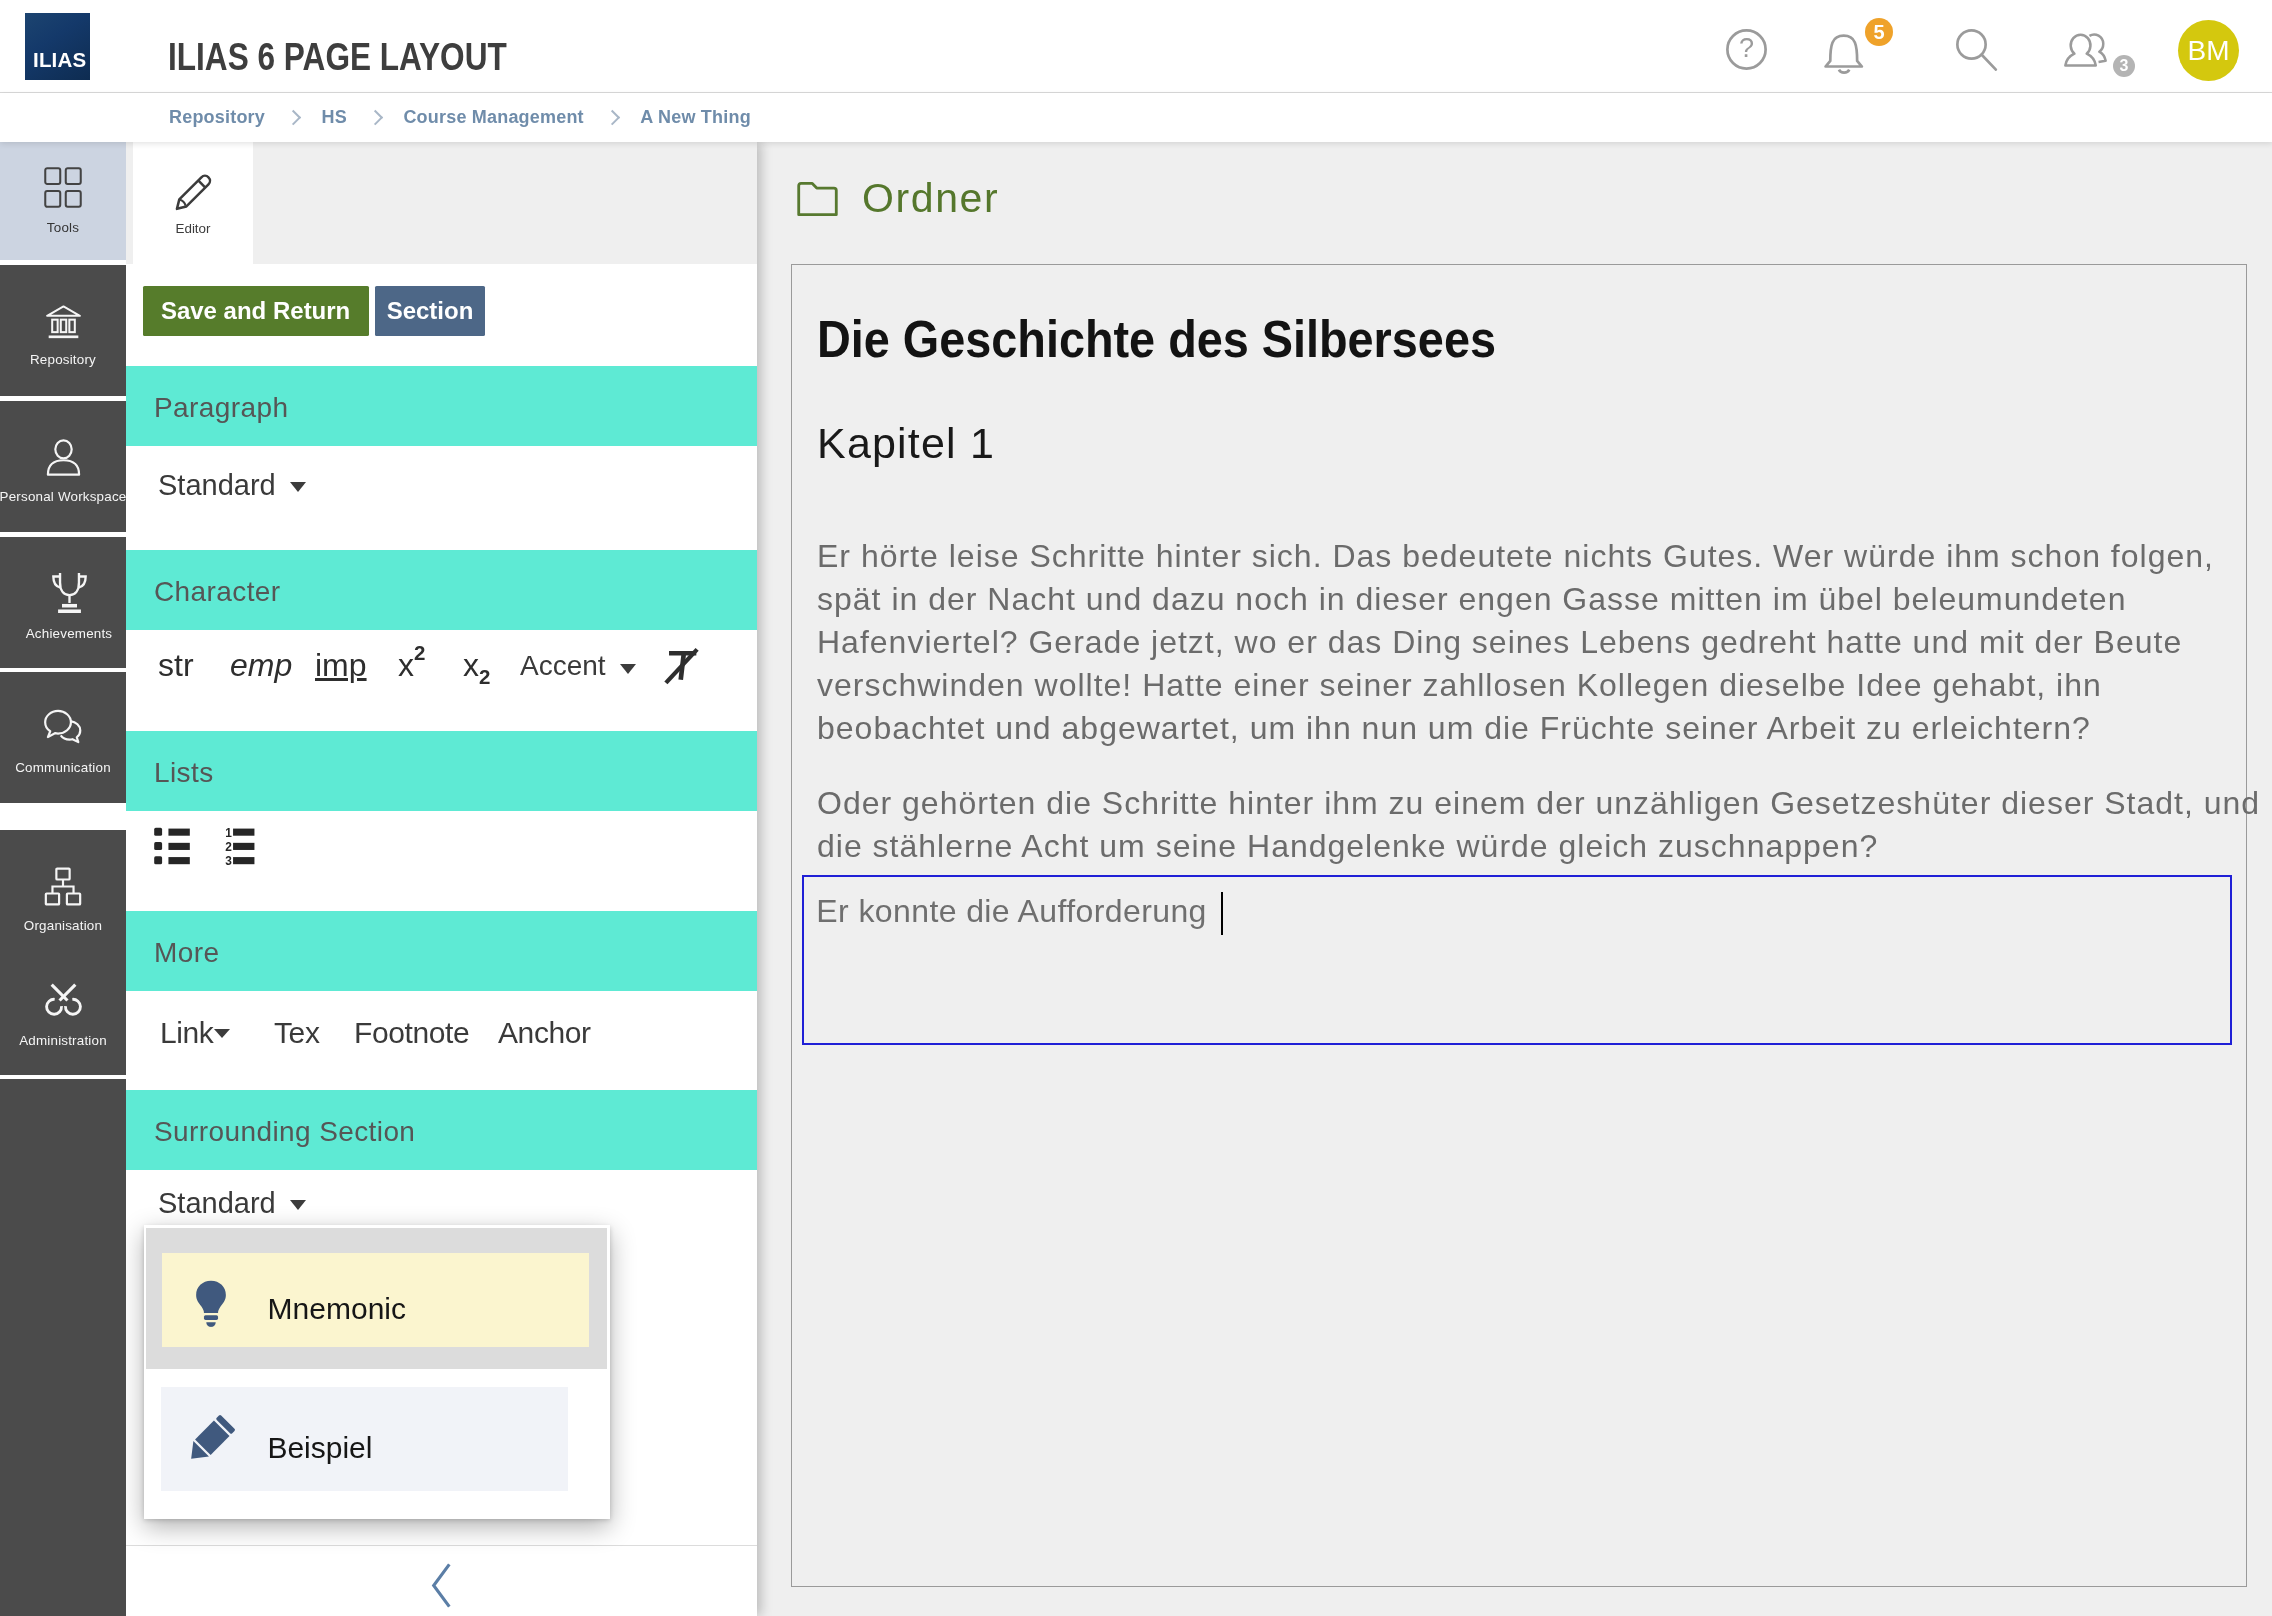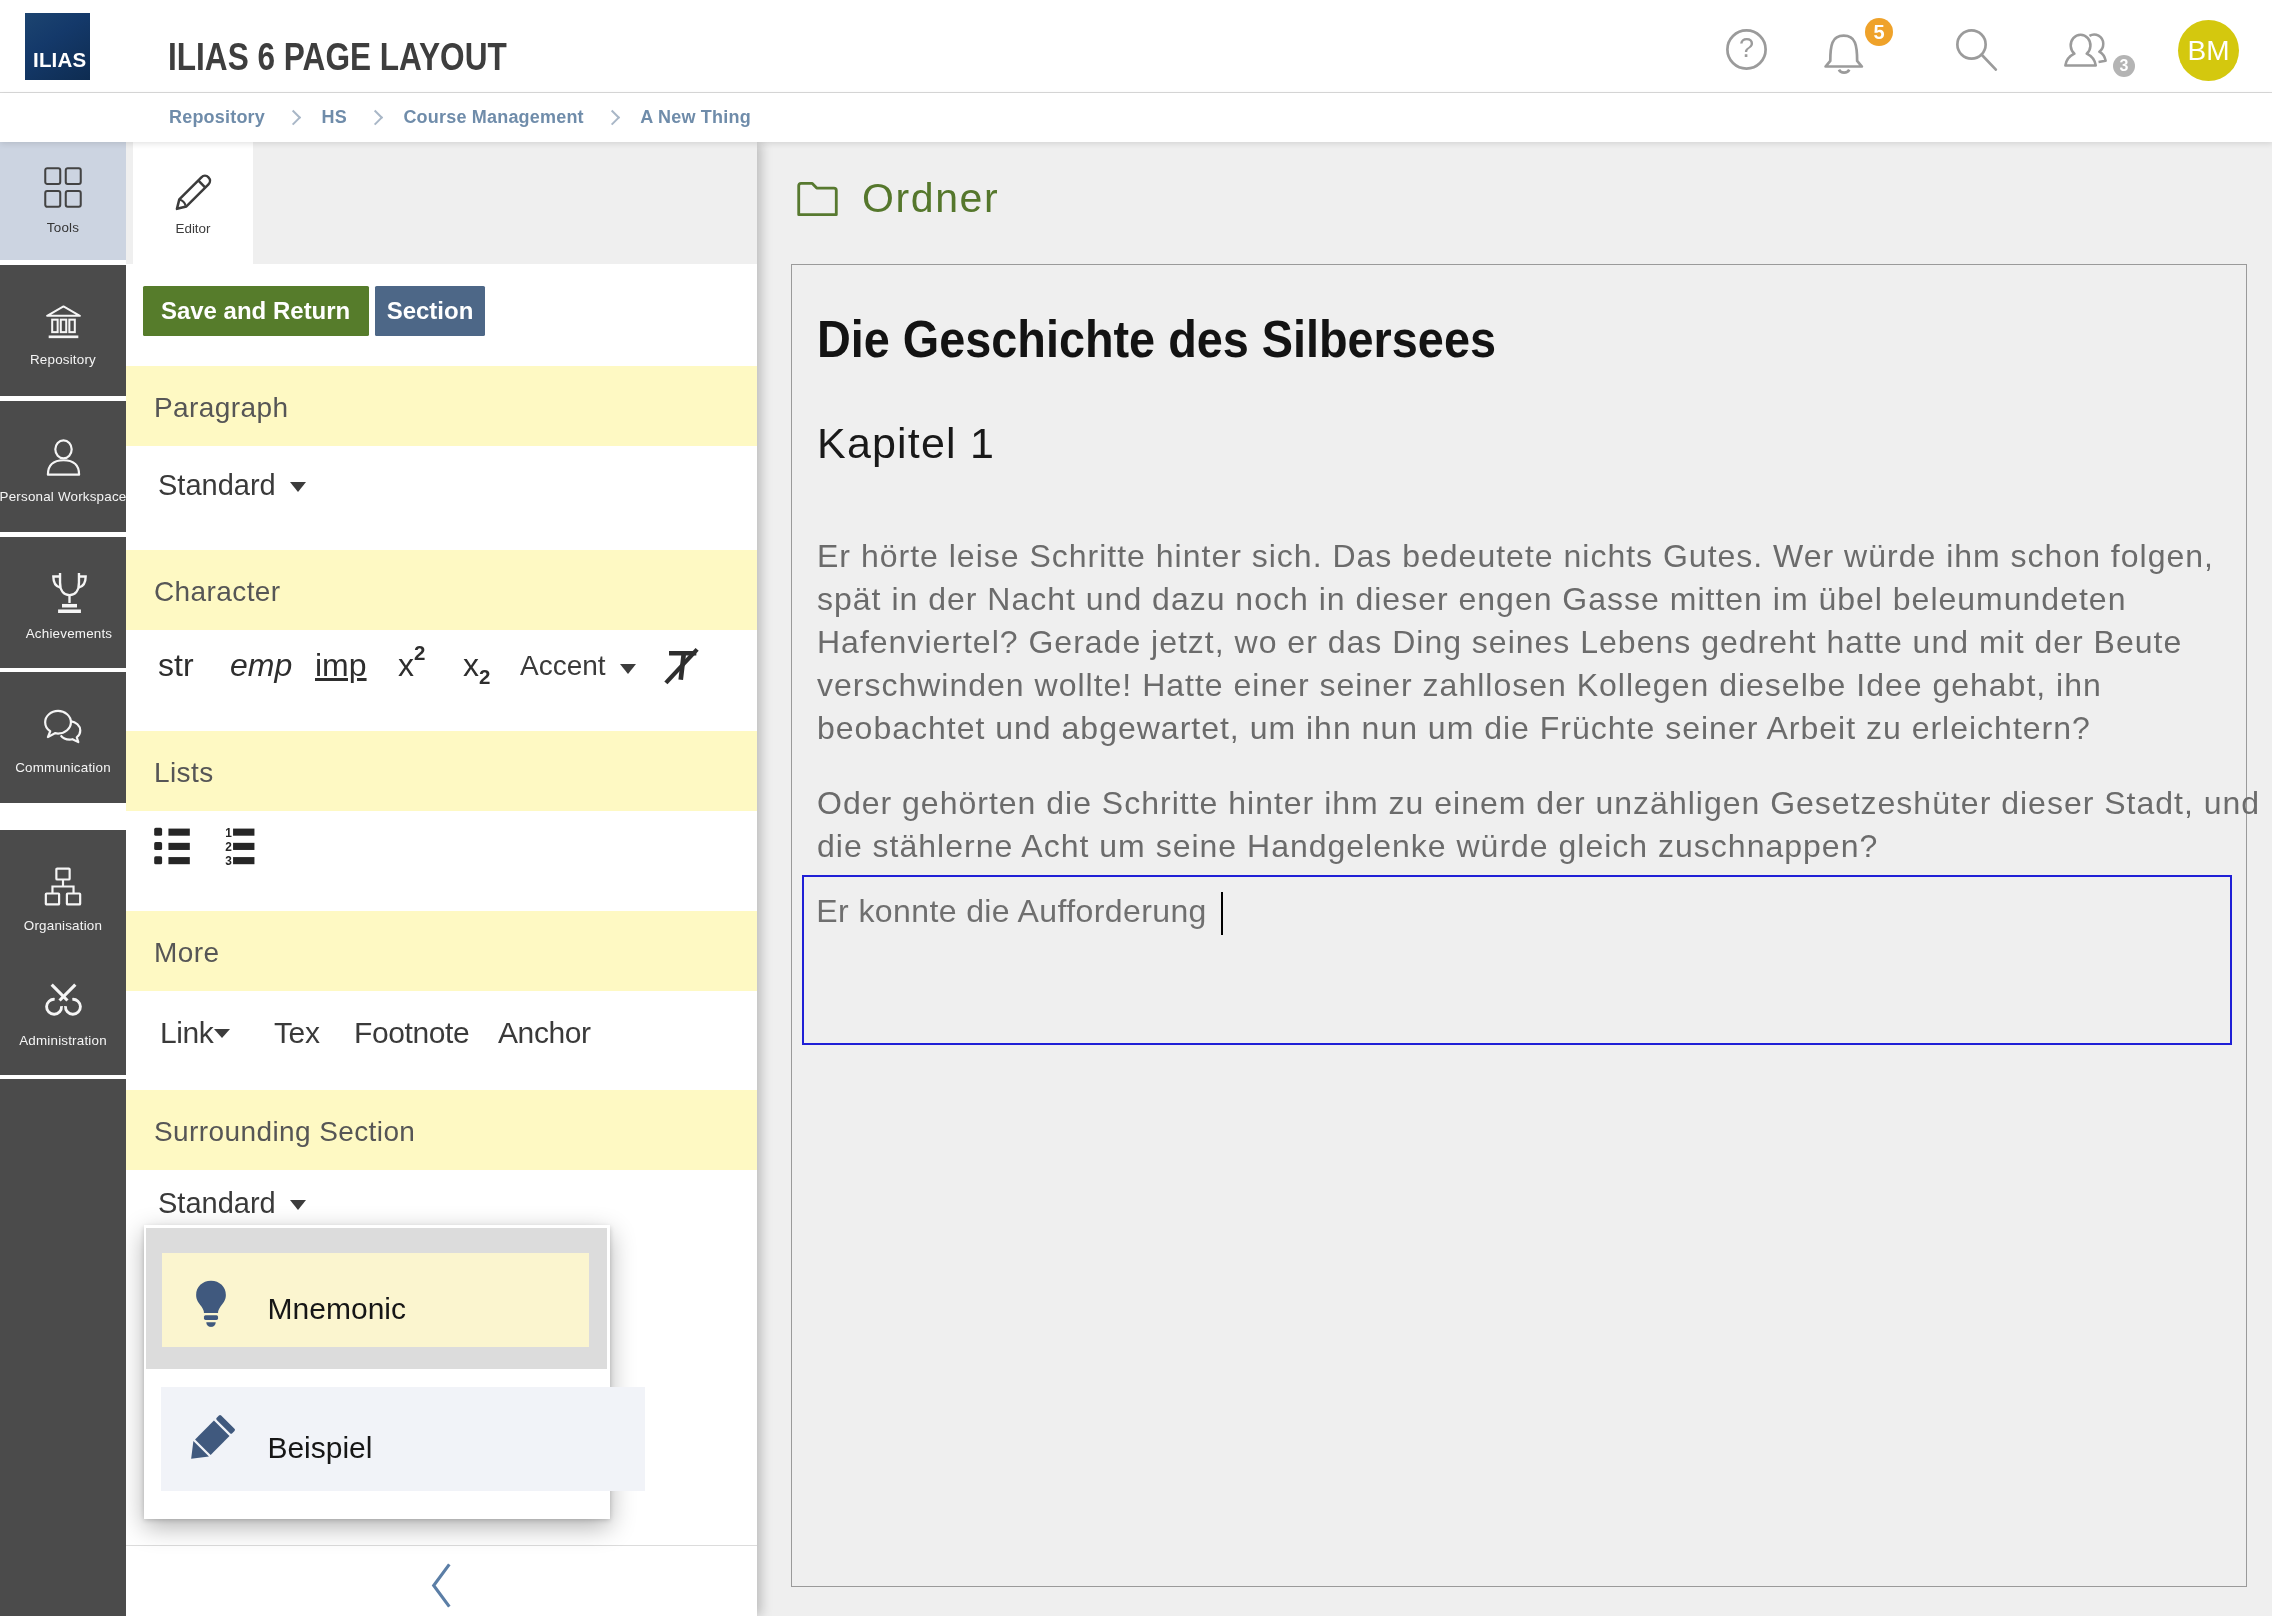--- a/index.html
+++ b/index.html
@@ -26,37 +26,37 @@
     align-items:center;justify-content:center;color:#f5f5f5;font-size:13.4px;padding-top:9.5px;box-sizing:border-box;}
   .tile .lb{margin-top:12px;white-space:nowrap;letter-spacing:0.2px;}
   .tile svg{display:block;}
   #tile-tools{top:0;height:118px;background:#ccd4e1;color:#343434;padding-top:0;}
   
   #panel{left:126px;top:142px;width:631px;height:1474px;background:#fff;z-index:15;
     box-shadow:4px 0 11px rgba(0,0,0,0.22);}
   #tabstrip{left:0;top:0;width:631px;height:122px;background:#efefef;}
   #tab{left:7px;top:0;width:120px;height:122px;background:#fff;}
   #tab .lb{position:absolute;left:0;top:79px;width:120px;text-align:center;font-size:13.4px;color:#3c3c3c;}
-  .band{left:0;width:631px;height:80px;background:#fef9c3;font-size:28px;line-height:28px;
+  .band{left:0;width:631px;height:80px;background:#5eead4;font-size:28px;line-height:28px;
     color:#565656;padding:28px 8px 0 28px;box-sizing:border-box;letter-spacing:0.4px;}
   .caret{display:inline-block;width:0;height:0;border-left:8.7px solid transparent;
     border-right:8.7px solid transparent;border-top:10.3px solid #3c3c3c;vertical-align:middle;}
   .ctl{font-size:29px;color:#3a3a3a;}
   
   .btn{position:absolute;top:144px;height:50px;color:#fff;font-size:24px;font-weight:bold;
     display:flex;align-items:center;justify-content:center;border-radius:1.6px;}
   #btn-save{left:16.6px;width:226px;background:#567c2b;}
   #btn-cancel{left:249px;width:110px;background:#4d6787;}
   
   #dropdown{left:18px;top:1083px;width:466px;height:294px;background:#fff;z-index:40;
     box-shadow:0 8px 24px rgba(0,0,0,0.30),0 1.6px 4.7px rgba(0,0,0,0.18);}
   #dd-gray{position:absolute;left:1.6px;top:3.2px;width:461px;height:141px;background:#dcdcdc;}
   #dd-yellow{position:absolute;left:16px;top:24.5px;width:427px;height:94px;background:#fbf5cf;
     display:flex;align-items:center;}
-  #dd-blue{position:absolute;left:17.4px;top:162px;width:484px;height:104px;background:#f1f3f8;
+  #dd-blue{position:absolute;left:17.4px;top:162px;width:407px;height:104px;background:#f1f3f8;
     display:flex;align-items:center;}
   .dd-lb{font-size:30px;color:#161616;position:absolute;left:106px;margin-top:18px;}
   
   #main{left:758px;top:142px;width:1515px;height:1474px;background:#efefef;}
   #ordner{left:104px;top:33px;font-size:41px;line-height:46px;color:#55772c;letter-spacing:1.6px;}
   #cbox{left:33px;top:122px;width:1454px;height:1321px;border:1.6px solid #9a9a9a;}
   #h1{left:24.5px;top:43px;font-size:52px;line-height:62px;font-weight:bold;color:#131313;
     transform:scaleX(0.9);transform-origin:0 0;white-space:nowrap;}
   #h2{left:25px;top:152px;font-size:43px;line-height:52px;color:#191919;letter-spacing:1.2px;}
   .para{position:absolute;left:25px;font-size:32px;line-height:43px;color:#6b6b6b;letter-spacing:1px;white-space:nowrap;}

